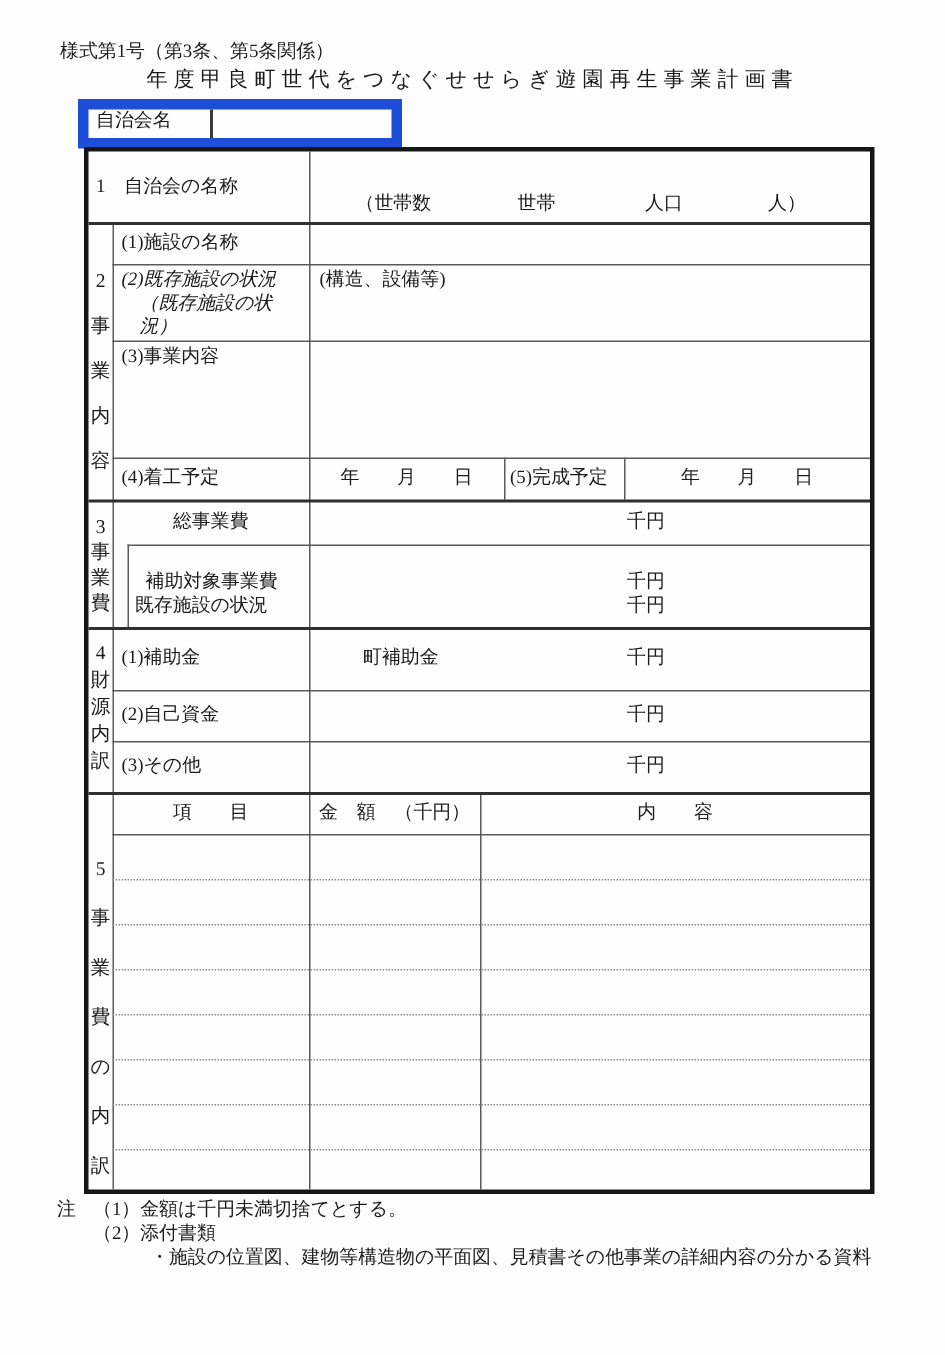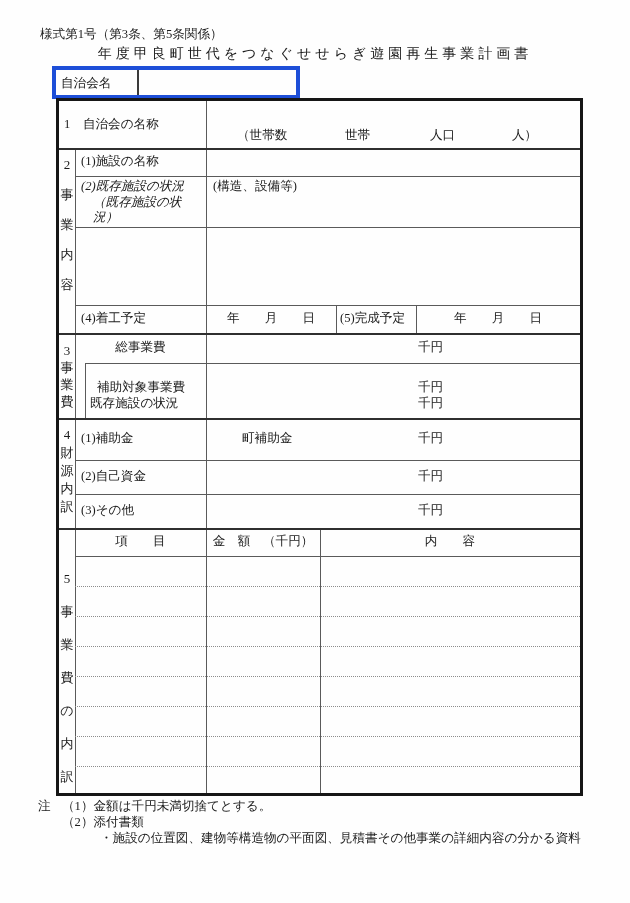--- a/index.html
+++ b/index.html
@@ -14,31 +14,31 @@
   .vl{position:absolute;width:0;border-left:1px solid #5a5a5a;}
   .dl{position:absolute;height:0;border-top:1px dotted #8c8c8c;}
   
   .cell{position:absolute;display:flex;align-items:center;box-sizing:border-box;}
   .ctr{justify-content:center;}
   .topcell{position:absolute;box-sizing:border-box;border-radius:16px;}
   .side{
     position:absolute;width:16px;left:0;text-align:center;
     word-break:break-all;font-size:13px;box-sizing:border-box;
   }
-  .s2side{line-height:30px;padding-top:2px;}
+  .s2side{line-height:30px;padding-top:24px;}
   .s3side{line-height:17px;padding-top:9px;}
   .s4side{line-height:18px;padding-top:8px;}
   .s5side{line-height:33px;padding-top:34px;}
   .table{
     position:absolute;left:56px;top:98px;width:527px;height:698px;
     border:3px solid #161616;box-sizing:border-box;
   }
   .assocbox{
-    position:absolute;left:52px;top:66px;width:248px;height:33px;
-    border:4px solid #1d4ed8;box-sizing:border-box;display:flex;
+    position:absolute;left:52px;top:66px;width:216px;height:33px;
+    border:7px solid #1d4ed8;box-sizing:border-box;display:flex;
   }
   .assoclabel{
     width:83px;border-right:2px solid #3a3a3a;box-sizing:border-box;
     display:flex;align-items:flex-end;padding:0 0 3px 5px;
   }
   .assocvalue{flex:1;}
   .formnum{position:absolute;left:40px;top:27px;}
   .formtitle{
     position:absolute;left:0;top:45px;width:630px;text-align:center;
     font-size:14px;letter-spacing:4px;white-space:nowrap;
@@ -93,20 +93,21 @@
     <div class="topcell" style="left:147px;top:47px;width:374px;height:28px;"></div>
 
     <div class="topcell twoline" style="left:16px;top:75px;width:131px;height:51px;padding:3px 0 0 6px;">
       <span>(2)既存施設の状況</span>
       <span class="indent1">（既存施設の状況）</span>
     </div>
     <div class="topcell" style="left:147px;top:75px;width:374px;height:51px;padding:3px 0 0 7px;">
       <span>(構造、設備等)</span>
     </div>
 
+    <div class="topcell" style="left:16px;top:126px;width:131px;height:78px;padding:3px 0 0 6px;">(3)事業内容</div>
     <div class="topcell" style="left:147px;top:126px;width:374px;height:78px;"></div>
 
     <div class="cell" style="left:16px;top:204px;width:131px;height:28px;padding-left:6px;">(4)着工予定</div>
     <div class="cell ctr" style="left:147px;top:204px;width:130px;height:28px;">年　　月　　日</div>
     <div class="cell" style="left:277px;top:204px;width:80px;height:28px;padding-left:4px;">(5)完成予定</div>
     <div class="cell ctr" style="left:357px;top:204px;width:164px;height:28px;">年　　月　　日</div>
 
     <div class="side s3side" style="top:232px;height:85px;">3事業費</div>
     <div class="cell ctr" style="left:16px;top:232px;width:131px;height:30px;">総事業費</div>
     <div class="topcell" style="left:147px;top:232px;width:374px;height:30px;"></div>

